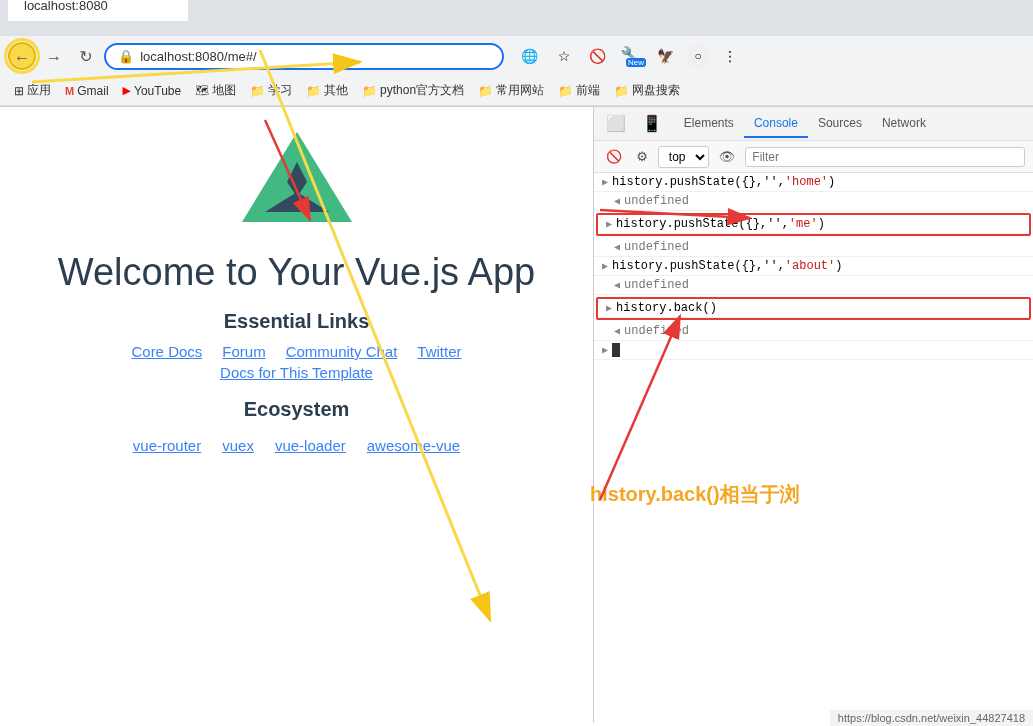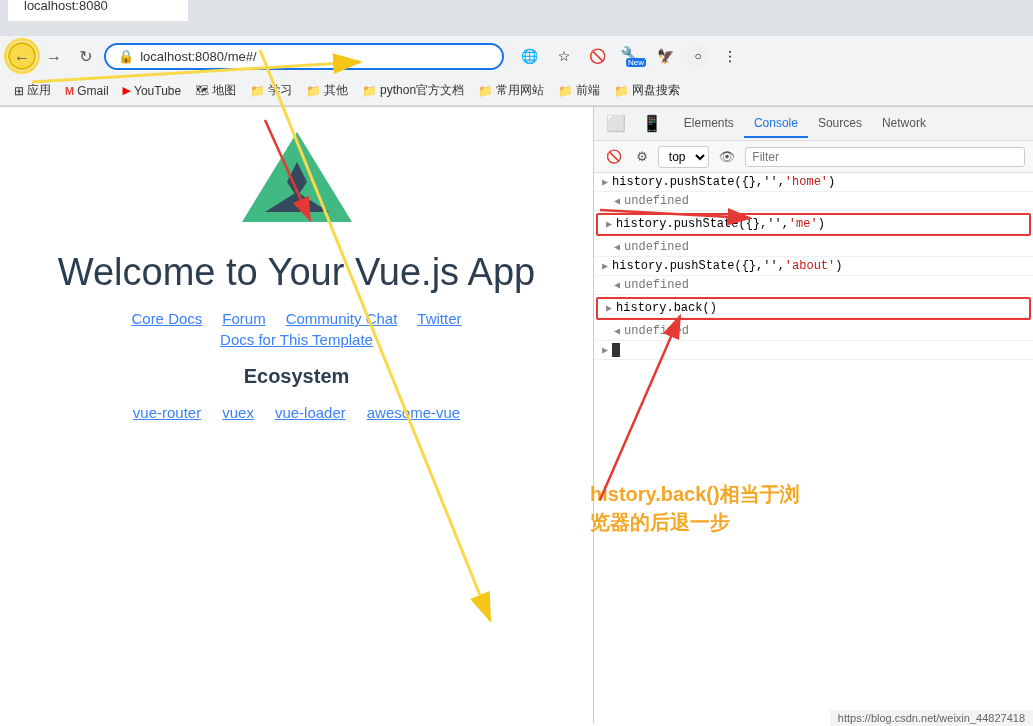--- a/index.html
+++ b/index.html
@@ -158,20 +158,21 @@
         <polygon points="60,15 45,40 60,65 75,40" fill="#42b983"></polygon>
         <polygon points="45,40 28,85 60,65" fill="#42b983"></polygon>
         <polygon points="75,40 92,85 60,65" fill="#42b983"></polygon>
 
         <polygon points="60,35 50,55 60,70 70,55" fill="#35495e"></polygon>
       </svg>
     </div>
 
     <h1 class="app-title">Welcome to Your Vue.js App</h1>
 
+    <h2 class="section-title">Essential Links</h2>
 
     <div class="links-row">
       <a class="app-link">Core Docs</a>
       <a class="app-link">Forum</a>
       <a class="app-link">Community Chat</a>
       <a class="app-link">Twitter</a>
     </div>
     <div>
       <a class="app-link">Docs for This Template</a>
     </div>
@@ -255,21 +256,20 @@
         <span class="console-arrow">▶</span>
         <span class="console-cursor"></span>
       </div>
 
     </div>
   </div>
 </div>
 
 <div style="position:absolute; top:480px; left:590px; color:#f5a623; font-size:20px; font-weight:bold; line-height:1.4; pointer-events:none;">
   <div>history.back()相当于浏</div>
-  <div>览器的后退一步</div>
 </div>
 
 <svg class="arrows-overlay" xmlns="http://www.w3.org/2000/svg">
 
   <defs>
     <marker id="arrowhead-yellow" markerWidth="10" markerHeight="7" refX="9" refY="3.5" orient="auto">
       <polygon points="0 0, 10 3.5, 0 7" fill="#f5c518"></polygon>
     </marker>
     <marker id="arrowhead-red" markerWidth="10" markerHeight="7" refX="9" refY="3.5" orient="auto">
       <polygon points="0 0, 10 3.5, 0 7" fill="#e53935"></polygon>

